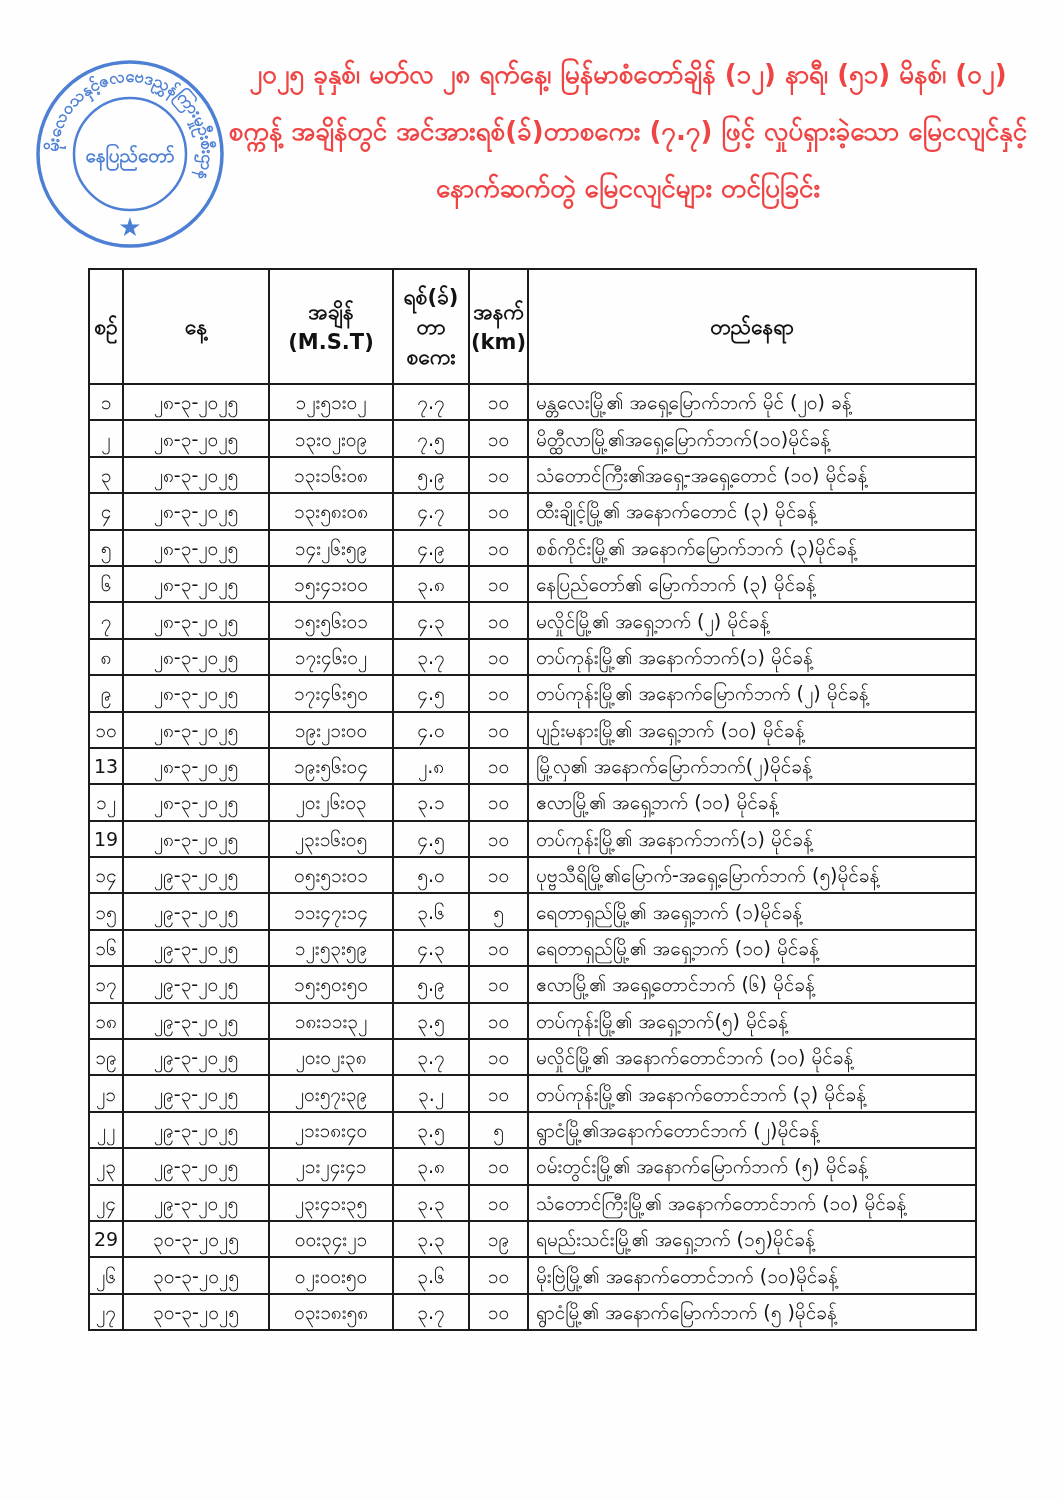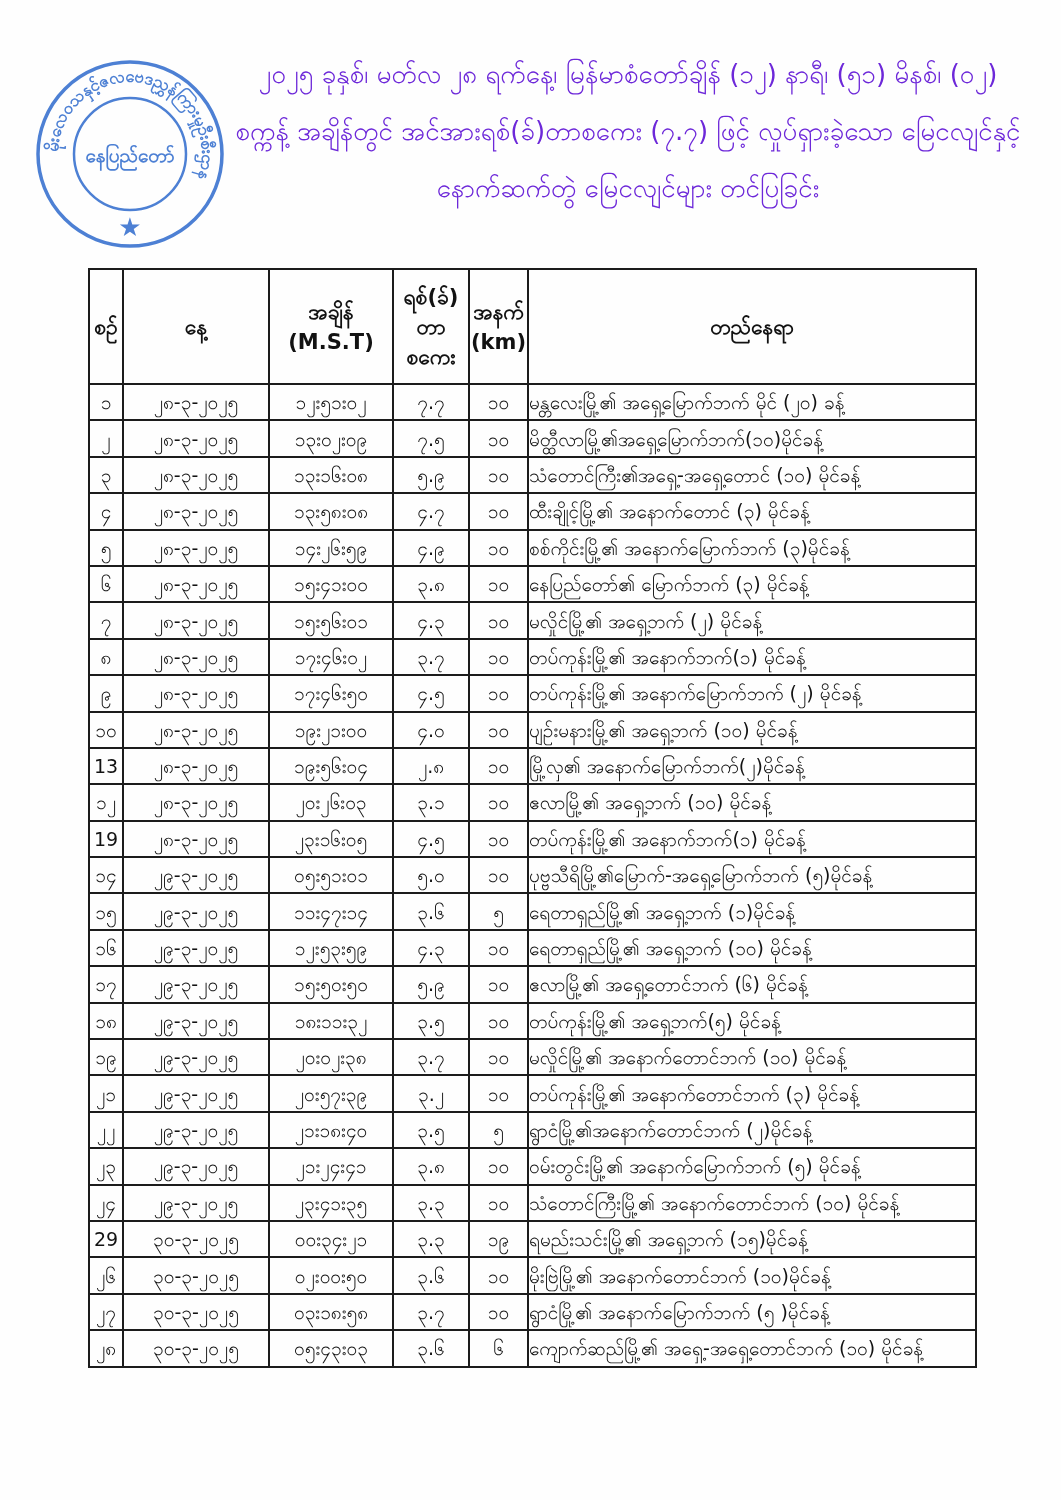--- a/index.html
+++ b/index.html
@@ -8,22 +8,22 @@
     width:1061px; height:1500px;
     margin:0 auto;
     background:#fefefe;
     font-family:"DejaVu Sans", sans-serif;
     color:#121212;
     overflow:hidden;
   }
   .stamp { position:absolute; left:30px; top:52px; width:200px; height:205px; }
   .title-block {
     position:absolute; left:222px; top:46px; width:812px;
-    text-align:center; font-weight:normal;
-    font-size:26px; line-height:57px; color:#6d28d9;
+    text-align:center; font-weight:bold;
+    font-size:26px; line-height:57px; color:#ef4444;
   }
   .title-block div { white-space:nowrap; }
   .quake-table {
     position:absolute; left:88px; top:268px; width:887px;
     border-collapse:collapse; table-layout:fixed;
   }
   .quake-table th, .quake-table td {
     border:2px solid #1c1c1c;
     padding:0;
     vertical-align:middle;
@@ -32,21 +32,21 @@
   .quake-table thead tr { height:115px; }
   .quake-table th {
     font-size:21px; font-weight:bold; text-align:center;
     line-height:30px; background:#fefefe;
   }
   .quake-table tbody tr { height:36.4px; }
   .quake-table td {
     font-size:19px; text-align:center; white-space:nowrap;
     line-height:34px;
   }
-  .quake-table td.loc { text-align:left; padding-left:0; }
+  .quake-table td.loc { text-align:left; padding-left:7px; }
 </style>
 </head>
 <body>
 
 <div class="page">
 
   <div class="stamp">
     <svg width="200" height="205" viewBox="0 0 200 205">
       <defs>
         <path id="ringpath" d="M 100,102 m -72,0 a 72,72 0 1,1 144,0 a 72,72 0 1,1 -144,0"></path>
@@ -295,24 +295,16 @@
     <td class="loc">မိုးဗြဲမြို့၏ အနောက်တောင်ဘက် (၁၀)မိုင်ခန့်</td>
   </tr>
         <tr>
     <td>၂၇</td>
     <td>၃၀-၃-၂၀၂၅</td>
     <td>၀၃း၁၈း၅၈</td>
     <td>၃.၇</td>
     <td>၁၀</td>
     <td class="loc">ရွာငံမြို့၏ အနောက်မြောက်ဘက် (၅ )မိုင်ခန့်</td>
   </tr>
-        <tr>
-    <td>၂၈</td>
-    <td>၃၀-၃-၂၀၂၅</td>
-    <td>၀၅း၄၃း၀၃</td>
-    <td>၃.၆</td>
-    <td>၆</td>
-    <td class="loc">ကျောက်ဆည်မြို့၏ အရှေ့-အရှေ့တောင်ဘက် (၁၀) မိုင်ခန့်</td>
-  </tr>
       </tbody>
   </table>
 
 </div>
 
 </body></html>

